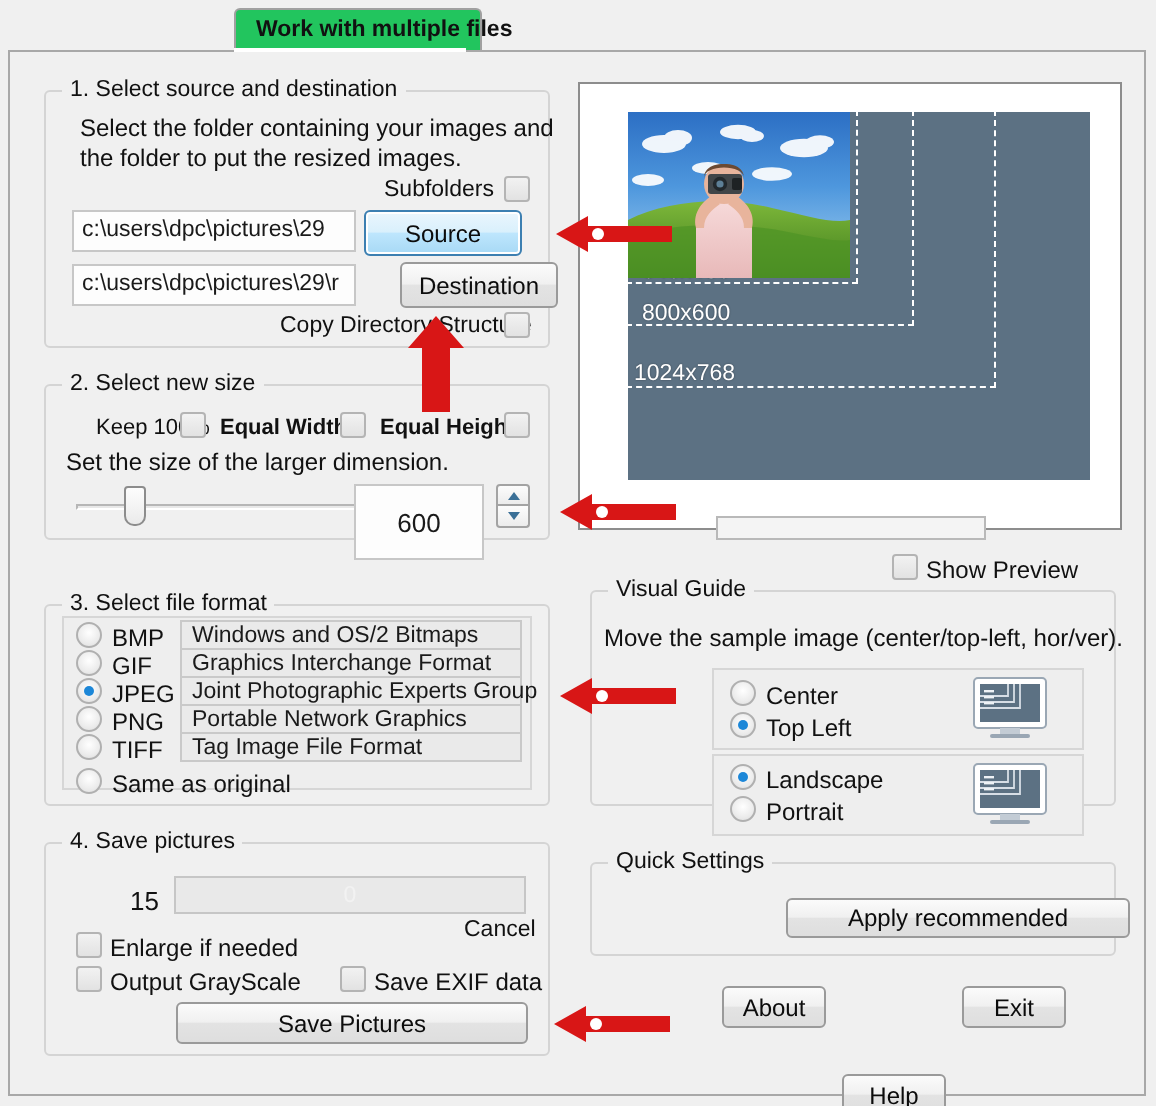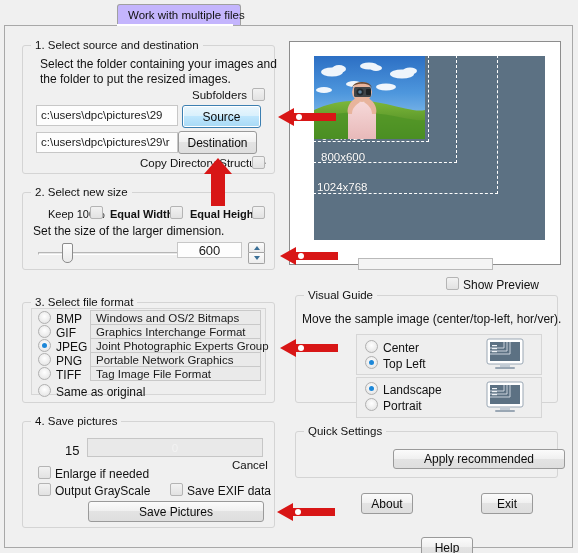--- a/index.html
+++ b/index.html
@@ -45,23 +45,23 @@
     white-space: nowrap;
     cursor: default;
   }
   .tab.inactive {
     background: linear-gradient(#fbfbfb, #ededed);
     top: 1px;
     height: 20px;
     line-height: 20px;
   }
   .tab.active {
-    background: #c4b5fd;
+    background: #22c55e;
     z-index: 3;
-    font-weight: normal;
+    font-weight: bold;
   }
   .tabcontent {
     position: absolute;
     left: 4px;
     top: 25px;
     width: 569px;
     height: 523px;
     background: #f0f0f0;
     border: 1px solid #a8a8a8;
     border-top: 1px solid #a8a8a8;
@@ -325,42 +325,42 @@
   <div class="lbl" style="left:40px; top:57px; font-size:12px;">Select the folder containing your images and</div>
   <div class="lbl" style="left:40px; top:72px; font-size:12px;">the folder to put the resized images.</div>
 
   <div class="lbl" style="left:192px; top:89px;">Subfolders</div>
   <div class="cb" style="left:252px; top:88px;"></div>
 
   <div class="textbox" style="left:36px; top:105px; width:142px; height:21px;">c:\users\dpc\pictures\29</div>
   <div class="btn focused" style="left:182px; top:105px; width:79px; height:23px;">Source</div>
 
   <div class="textbox" style="left:36px; top:132px; width:142px; height:21px;">c:\users\dpc\pictures\29\r</div>
-  <div class="btn" style="left:178px; top:131px; width:79px; height:23px;">Destination</div>
+  <div class="btn" style="left:200px; top:131px; width:79px; height:23px;">Destination</div>
 
   <div class="lbl" style="left:140px; top:157px;">Copy Directory Structure</div>
   <div class="cb" style="left:252px; top:156px;"></div>
 
   <div class="group" style="left:22px; top:192px; width:253px; height:78px;">
     <div class="legend">2. Select new size</div>
   </div>
 
   <div class="lbl" style="left:48px; top:208px; font-weight:normal; font-size:11px;">Keep 100%</div>
   <div class="cb" style="left:90px; top:206px;"></div>
   <div class="lbl" style="left:110px; top:208px; font-weight:bold; font-size:11px;">Equal Width</div>
   <div class="cb" style="left:170px; top:206px;"></div>
   <div class="lbl" style="left:190px; top:208px; font-weight:bold; font-size:11px;">Equal Height</div>
   <div class="cb" style="left:252px; top:206px;"></div>
 
   <div class="lbl" style="left:33px; top:224px; font-size:12px;">Set the size of the larger dimension.</div>
 
   <div class="slider-track" style="left:38px; top:252px; width:140px;"></div>
   <div class="slider-thumb" style="left:62px; top:243px;"></div>
 
-  <div class="textbox" style="left:177px; top:242px; width:65px; height:16px; justify-content:center; font-size:13px;">600</div>
+  <div class="textbox" style="left:177px; top:242px; width:65px; height:38px; justify-content:center; font-size:13px;">600</div>
   <div class="spin" style="left:248px; top:242px;">
     <div class="spin-half up">
       <span class="tri up"></span>
     </div>
     <div class="spin-half dn">
       <span class="tri dn"></span>
     </div>
   </div>
 
   <div class="group" style="left:22px; top:302px; width:253px; height:101px;">

